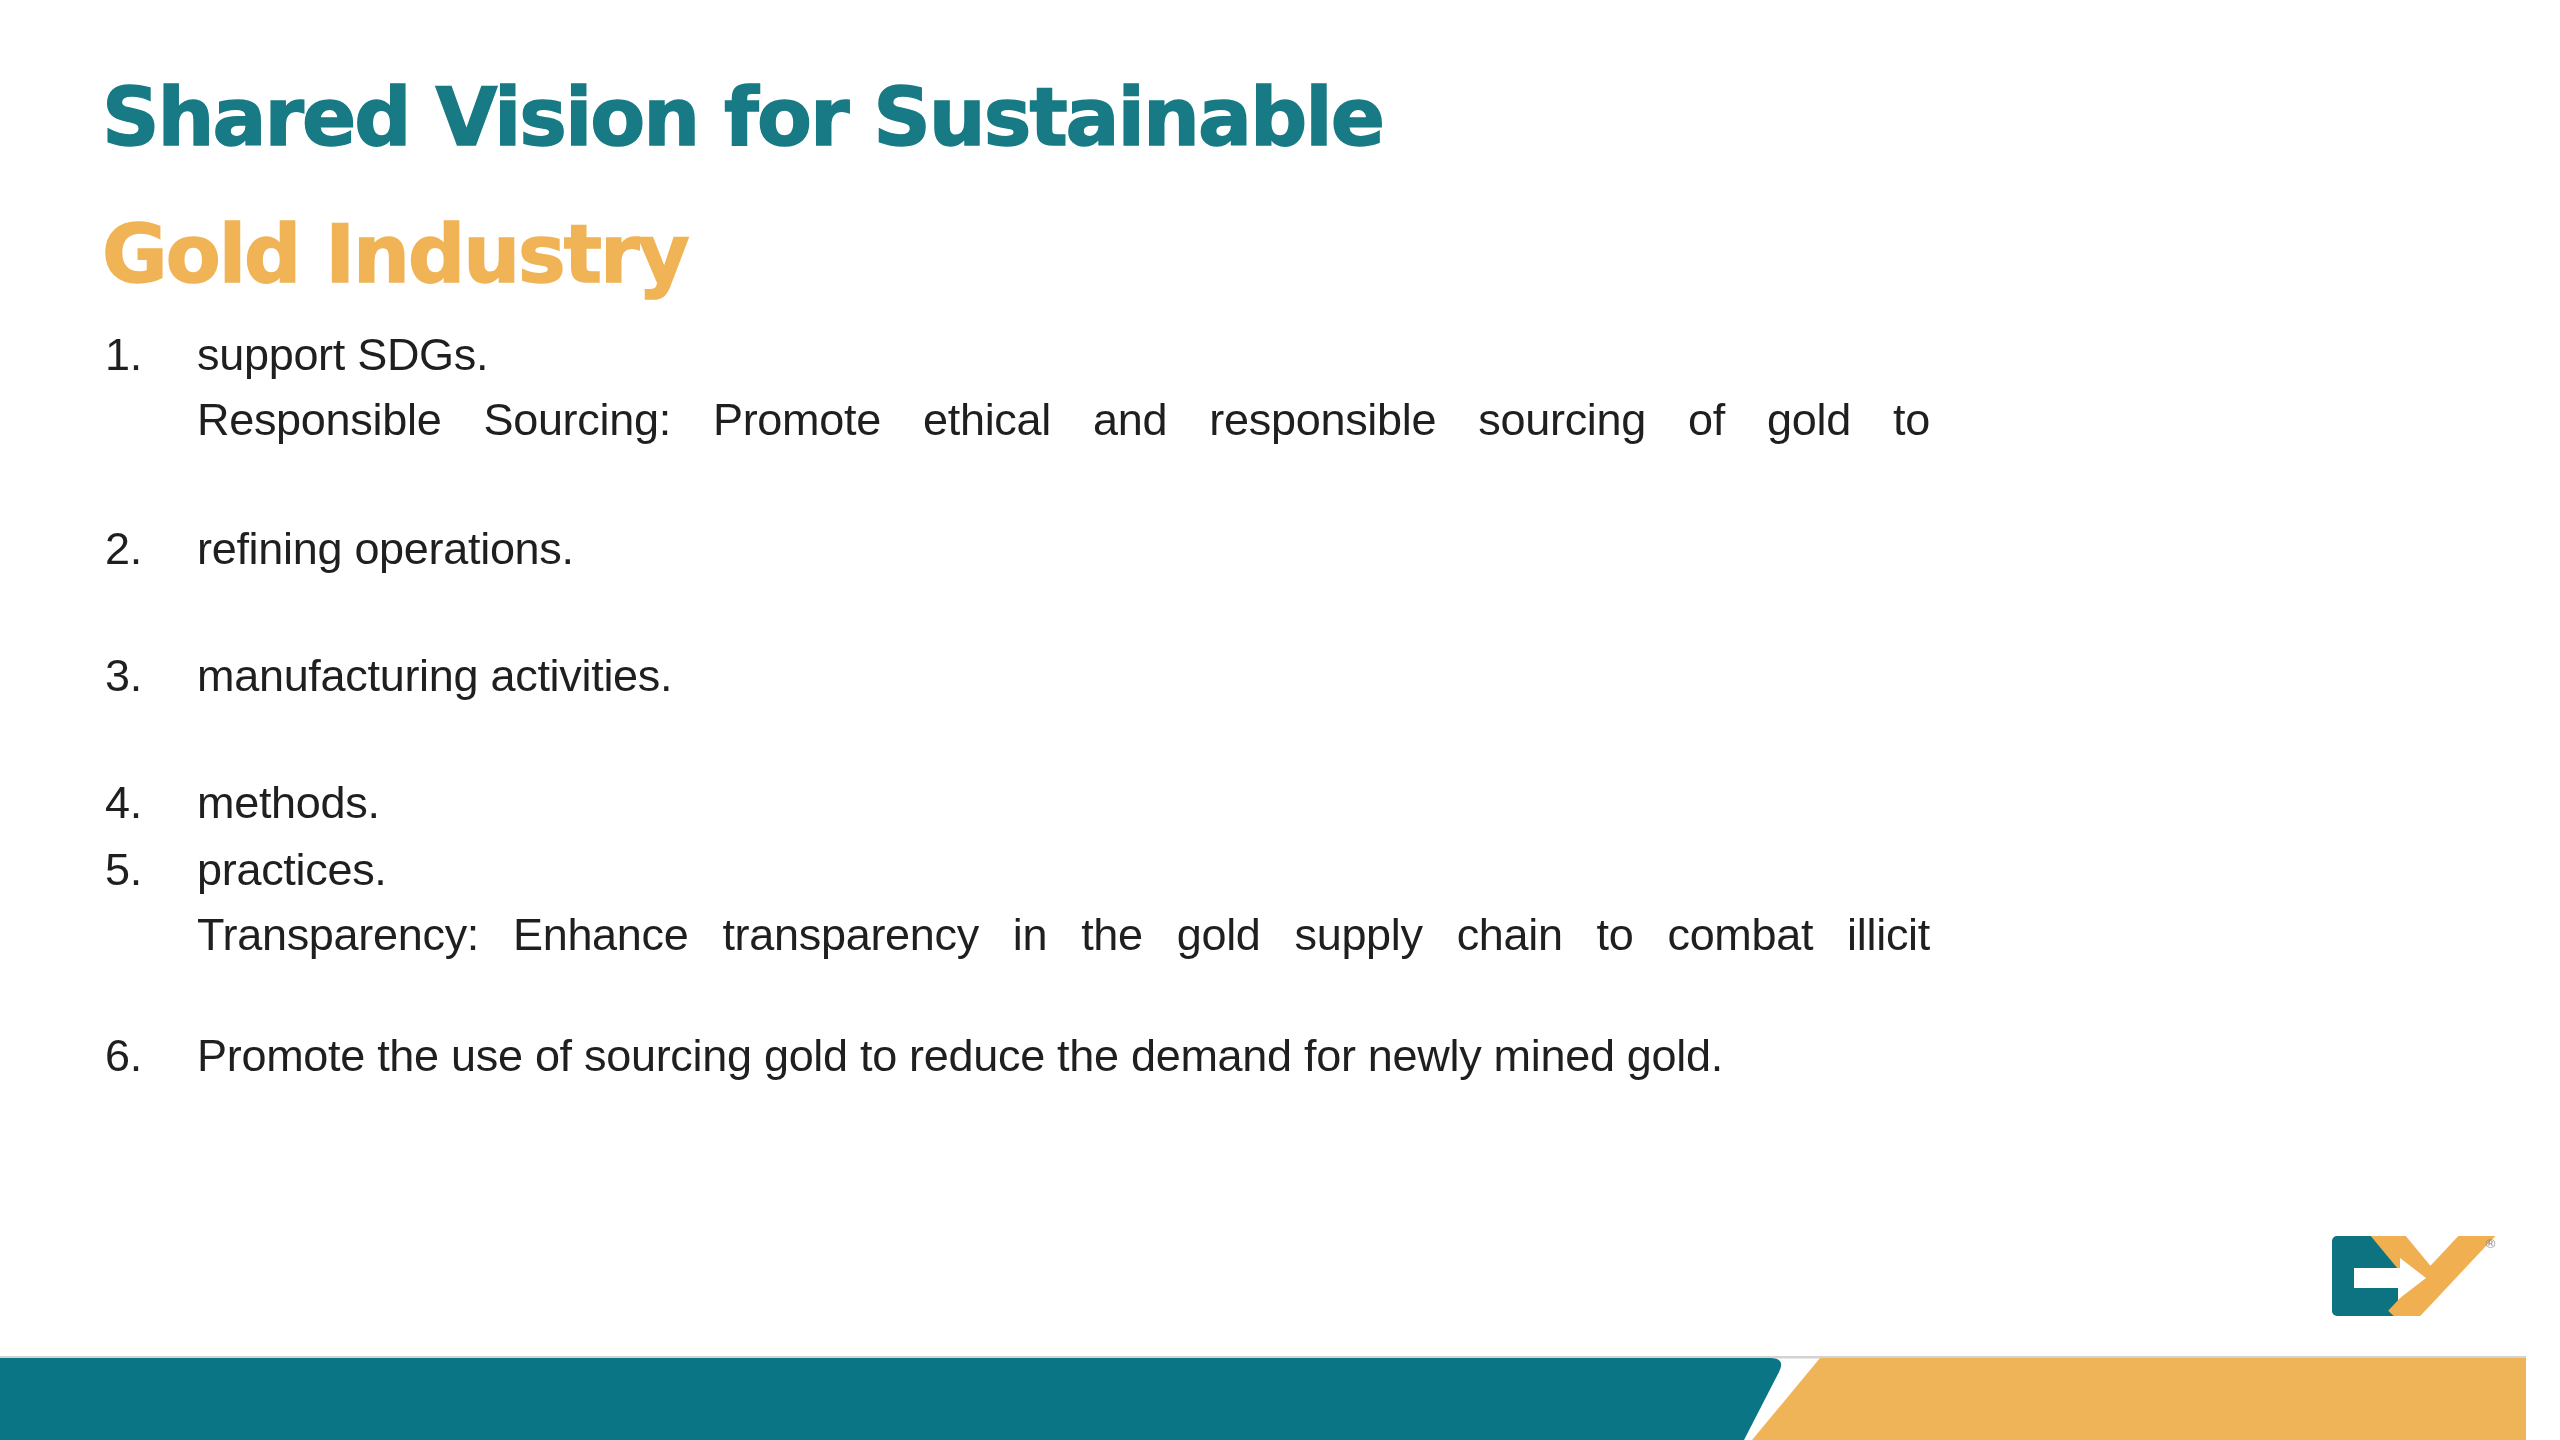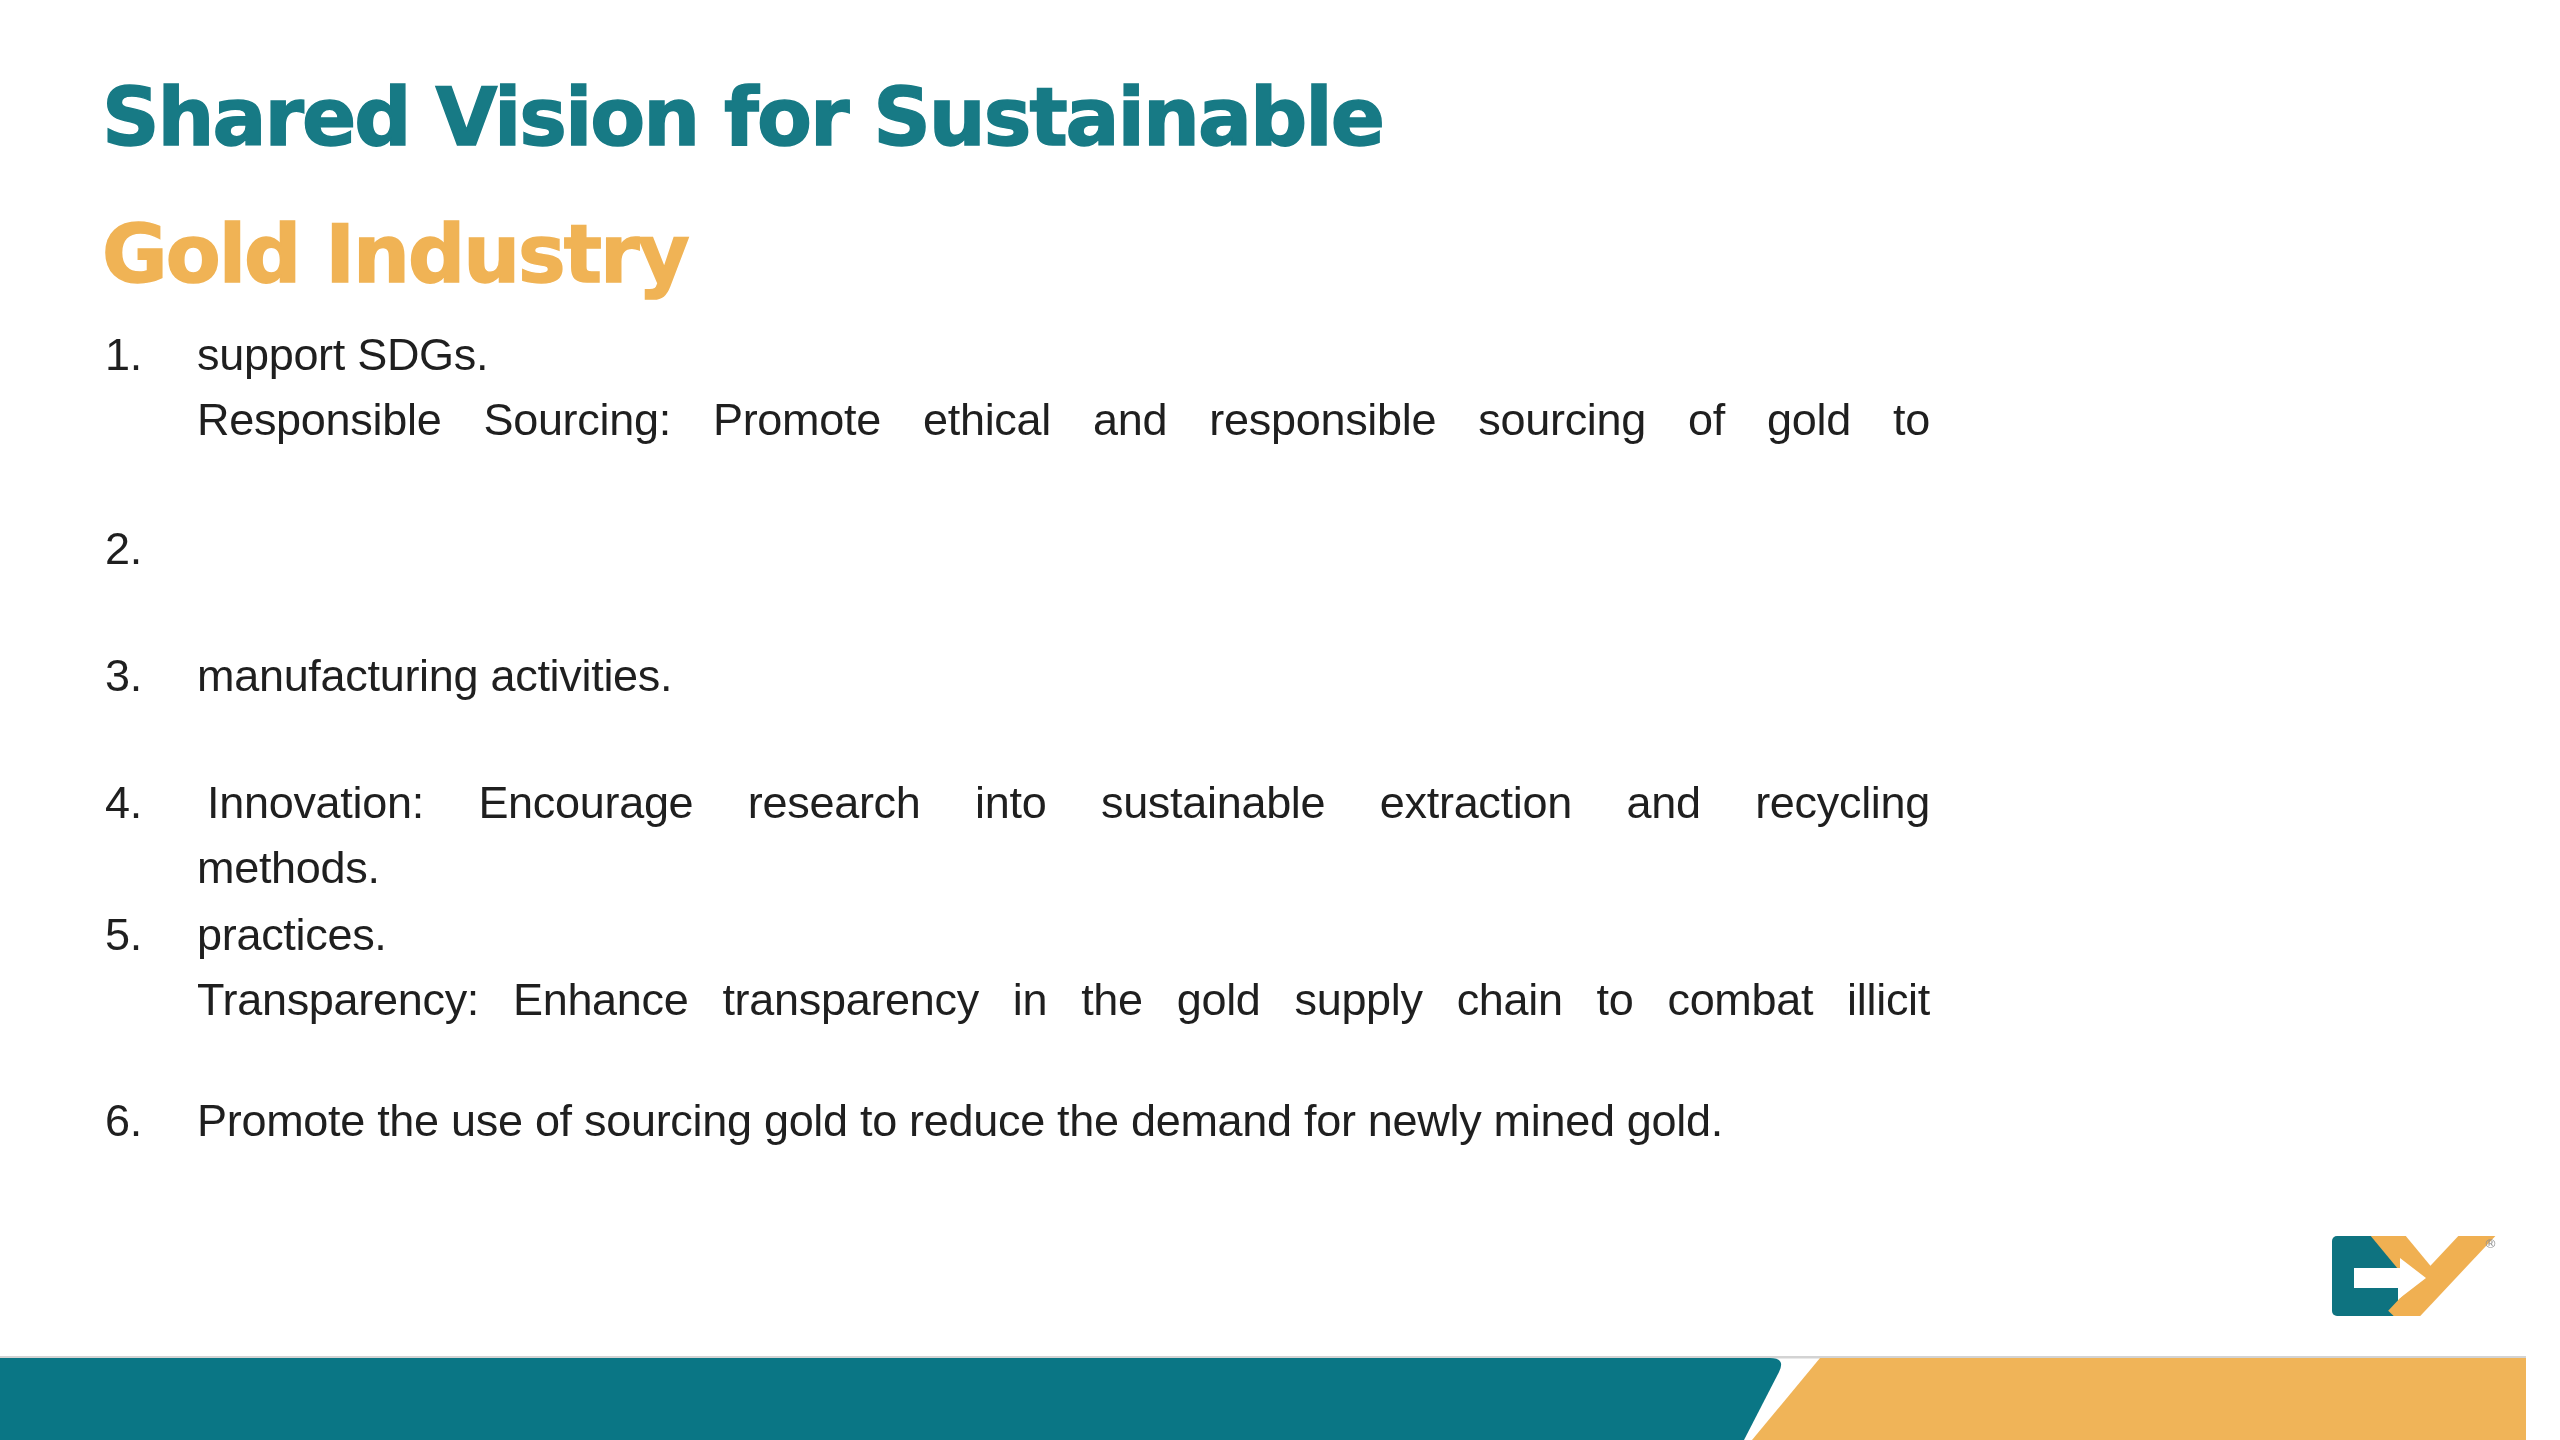--- a/index.html
+++ b/index.html
@@ -90,34 +90,34 @@
       <span class="num">1.</span>
       <div class="text">
         <div class="line">support SDGs.</div>
         <div class="line full">Responsible Sourcing: Promote ethical and responsible sourcing of gold to</div>
       </div>
     </div>
 
     <div class="item gap-lg">
       <span class="num">2.</span>
       <div class="text">
+        <div class="line">refining operations.</div>
       </div>
     </div>
 
     <div class="item">
       <span class="num">3.</span>
       <div class="text">
         <div class="line">manufacturing activities.</div>
       </div>
     </div>
 
     <div class="item">
       <span class="num">4.</span>
       <div class="text">
-        <div class="line full indent">Innovation: Encourage research into sustainable extraction and recycling</div>
         <div class="line">methods.</div>
       </div>
     </div>
 
     <div class="item gap-none">
       <span class="num">5.</span>
       <div class="text">
         <div class="line">practices.</div>
         <div class="line full">Transparency: Enhance transparency in the gold supply chain to combat illicit</div>
       </div>

